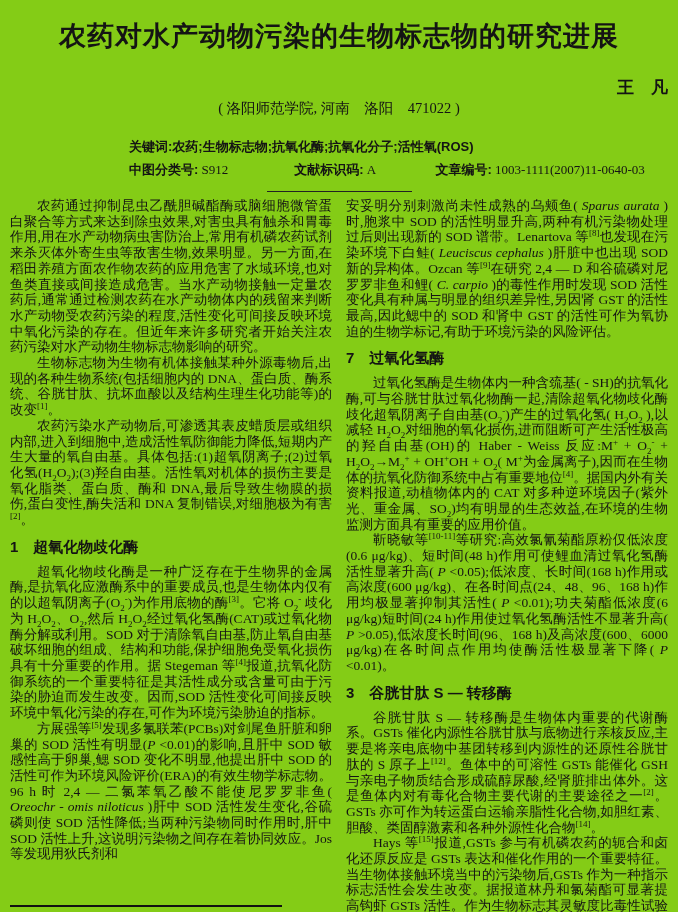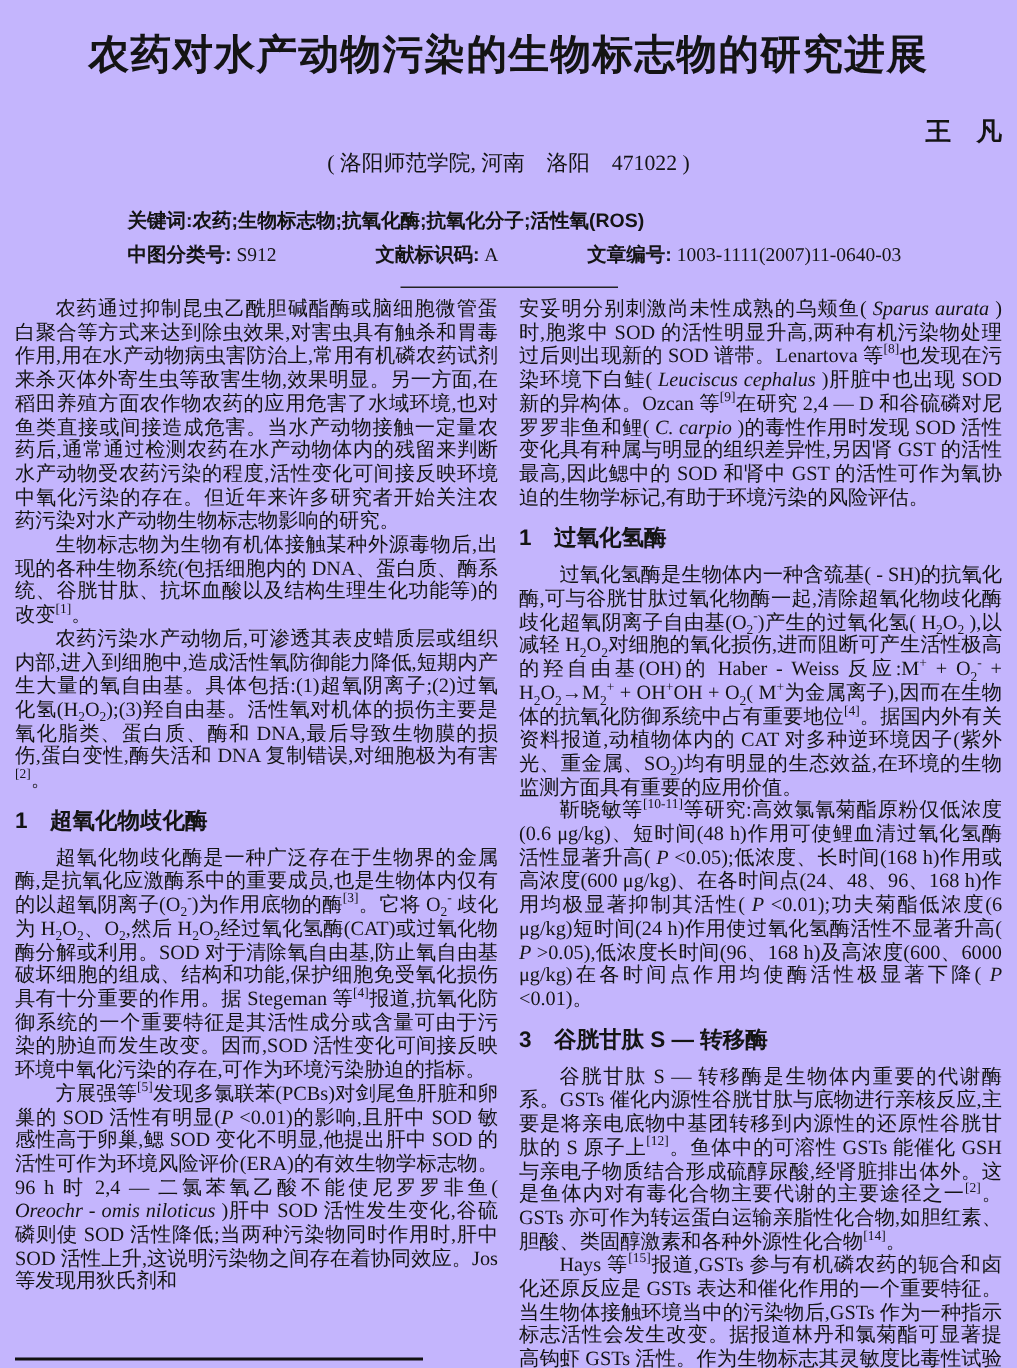--- a/index.html
+++ b/index.html
@@ -1,21 +1,21 @@
 <!DOCTYPE html>
 <html><head>
 <meta charset="utf-8">
 <style>
   html,body{margin:0;padding:0;}
   body{background:#d8d7d3;}
   .page{
     position:relative;
     width:678px;height:912px;
     margin:0 auto;
-    background:#c4b5fd;
+    background:#84cc16;
     color:#141414;
     font-family:"Liberation Serif","DejaVu Serif",serif;
     overflow:hidden;
     box-sizing:border-box;
     padding:14px 10px 0 10px;
   }
   .title{
     text-align:center;
     font-size:27px;
     font-weight:bold;
@@ -26,21 +26,21 @@
     text-align:right;
     font-size:17px;
     font-weight:bold;
     margin-top:22px;
   }
   .affiliation{
     text-align:center;
     font-size:14.5px;
   }
   .meta{
-    margin:20px 0 0 75px;
+    margin:20px 0 0 119px;
     font-size:13px;
   }
   .meta .row{margin-top:5px;}
   .meta .lbl{font-weight:bold;font-family:"Liberation Sans","DejaVu Sans",sans-serif;}
   .kw-val{font-weight:bold;font-family:"Liberation Sans","DejaVu Sans",sans-serif;}
   .meta .cell-clc{display:inline-block;width:162px;}
   .meta .cell-doc{display:inline-block;width:138px;}
   .divider{
     width:145px;
     border:none;
@@ -109,21 +109,21 @@
     <div class="col">
         <p>农药通过抑制昆虫乙酰胆碱酯酶或脑细胞微管蛋白聚合等方式来达到除虫效果,对害虫具有触杀和胃毒作用,用在水产动物病虫害防治上,常用有机磷农药试剂来杀灭体外寄生虫等敌害生物,效果明显。另一方面,在稻田养殖方面农作物农药的应用危害了水域环境,也对鱼类直接或间接造成危害。当水产动物接触一定量农药后,通常通过检测农药在水产动物体内的残留来判断水产动物受农药污染的程度,活性变化可间接反映环境中氧化污染的存在。但近年来许多研究者开始关注农药污染对水产动物生物标志物影响的研究。</p>
         <p>生物标志物为生物有机体接触某种外源毒物后,出现的各种生物系统(包括细胞内的 DNA、蛋白质、酶系统、谷胱甘肽、抗坏血酸以及结构生理生化功能等)的改变<sup>[1]</sup>。</p>
         <p>农药污染水产动物后,可渗透其表皮蜡质层或组织内部,进入到细胞中,造成活性氧防御能力降低,短期内产生大量的氧自由基。具体包括:(1)超氧阴离子;(2)过氧化氢(H<sub>2</sub>O<sub>2</sub>);(3)羟自由基。活性氧对机体的损伤主要是氧化脂类、蛋白质、酶和 DNA,最后导致生物膜的损伤,蛋白变性,酶失活和 DNA 复制错误,对细胞极为有害<sup>[2]</sup>。</p>
         <h2>1　超氧化物歧化酶</h2>
         <p>超氧化物歧化酶是一种广泛存在于生物界的金属酶,是抗氧化应激酶系中的重要成员,也是生物体内仅有的以超氧阴离子(O<sub>2</sub><sup>-</sup>)为作用底物的酶<sup>[3]</sup>。它将 O<sub>2</sub><sup>-</sup> 歧化为 H<sub>2</sub>O<sub>2</sub>、O<sub>2</sub>,然后 H<sub>2</sub>O<sub>2</sub>经过氧化氢酶(CAT)或过氧化物酶分解或利用。SOD 对于清除氧自由基,防止氧自由基破坏细胞的组成、结构和功能,保护细胞免受氧化损伤具有十分重要的作用。据 Stegeman 等<sup>[4]</sup>报道,抗氧化防御系统的一个重要特征是其活性成分或含量可由于污染的胁迫而发生改变。因而,SOD 活性变化可间接反映环境中氧化污染的存在,可作为环境污染胁迫的指标。</p>
         <p>方展强等<sup>[5]</sup>发现多氯联苯(PCBs)对剑尾鱼肝脏和卵巢的 SOD 活性有明显(<i>P</i> &lt;0.01)的影响,且肝中 SOD 敏感性高于卵巢,鳃 SOD 变化不明显,他提出肝中 SOD 的活性可作为环境风险评价(ERA)的有效生物学标志物。96 h 时 2,4 — 二氯苯氧乙酸不能使尼罗罗非鱼( <i>Oreochr - omis niloticus</i> )肝中 SOD 活性发生变化,谷硫磷则使 SOD 活性降低;当两种污染物同时作用时,肝中 SOD 活性上升,这说明污染物之间存在着协同效应。Jos 等发现用狄氏剂和</p>
       </div>
     <div class="col">
         <p class="no-indent">安妥明分别刺激尚未性成熟的乌颊鱼( <i>Sparus aurata</i> )时,胞浆中 SOD 的活性明显升高,两种有机污染物处理过后则出现新的 SOD 谱带。Lenartova 等<sup>[8]</sup>也发现在污染环境下白鲑( <i>Leuciscus cephalus</i> )肝脏中也出现 SOD 新的异构体。Ozcan 等<sup>[9]</sup>在研究 2,4 — D 和谷硫磷对尼罗罗非鱼和鲤( <i>C. carpio</i> )的毒性作用时发现 SOD 活性变化具有种属与明显的组织差异性,另因肾 GST 的活性最高,因此鳃中的 SOD 和肾中 GST 的活性可作为氧协迫的生物学标记,有助于环境污染的风险评估。</p>
-        <h2>1　过氧化氢酶</h2>
+        <h2>7　过氧化氢酶</h2>
         <p>过氧化氢酶是生物体内一种含巯基( - SH)的抗氧化酶,可与谷胱甘肽过氧化物酶一起,清除超氧化物歧化酶歧化超氧阴离子自由基(O<sub>2</sub><sup>-</sup>)产生的过氧化氢( H<sub>2</sub>O<sub>2</sub> ),以减轻 H<sub>2</sub>O<sub>2</sub>对细胞的氧化损伤,进而阻断可产生活性极高的羟自由基(OH)的 Haber - Weiss 反应:M<sup>+</sup> + O<sub>2</sub><sup>-</sup> + H<sub>2</sub>O<sub>2</sub>→M<sub>2</sub><sup>+</sup> + OH<sup>+</sup>OH + O<sub>2</sub>( M<sup>+</sup>为金属离子),因而在生物体的抗氧化防御系统中占有重要地位<sup>[4]</sup>。据国内外有关资料报道,动植物体内的 CAT 对多种逆环境因子(紫外光、重金属、SO<sub>2</sub>)均有明显的生态效益,在环境的生物监测方面具有重要的应用价值。</p>
         <p>靳晓敏等<sup>[10-11]</sup>等研究:高效氯氰菊酯原粉仅低浓度(0.6 μg/kg)、短时间(48 h)作用可使鲤血清过氧化氢酶活性显著升高( <i>P</i> &lt;0.05);低浓度、长时间(168 h)作用或高浓度(600 μg/kg)、在各时间点(24、48、96、168 h)作用均极显著抑制其活性( <i>P</i> &lt;0.01);功夫菊酯低浓度(6 μg/kg)短时间(24 h)作用使过氧化氢酶活性不显著升高( <i>P</i> &gt;0.05),低浓度长时间(96、168 h)及高浓度(600、6000 μg/kg)在各时间点作用均使酶活性极显著下降( <i>P</i> &lt;0.01)。</p>
         <h2>3　谷胱甘肽 S — 转移酶</h2>
         <p>谷胱甘肽 S — 转移酶是生物体内重要的代谢酶系。GSTs 催化内源性谷胱甘肽与底物进行亲核反应,主要是将亲电底物中基团转移到内源性的还原性谷胱甘肽的 S 原子上<sup>[12]</sup>。鱼体中的可溶性 GSTs 能催化 GSH 与亲电子物质结合形成硫醇尿酸,经肾脏排出体外。这是鱼体内对有毒化合物主要代谢的主要途径之一<sup>[2]</sup>。GSTs 亦可作为转运蛋白运输亲脂性化合物,如胆红素、胆酸、类固醇激素和各种外源性化合物<sup>[14]</sup>。</p>
         <p>Hays 等<sup>[15]</sup>报道,GSTs 参与有机磷农药的轭合和卤化还原反应是 GSTs 表达和催化作用的一个重要特征。当生物体接触环境当中的污染物后,GSTs 作为一种指示标志活性会发生改变。据报道林丹和氯菊酯可显著提高钩虾 GSTs 活性。作为生物标志其灵敏度比毒性试验的方法要高,且具有明显的剂量效应关系。Oost 等认为 GSTs 可作为</p>
       </div>
   </div>
 
   <hr class="footnote-rule">
 

